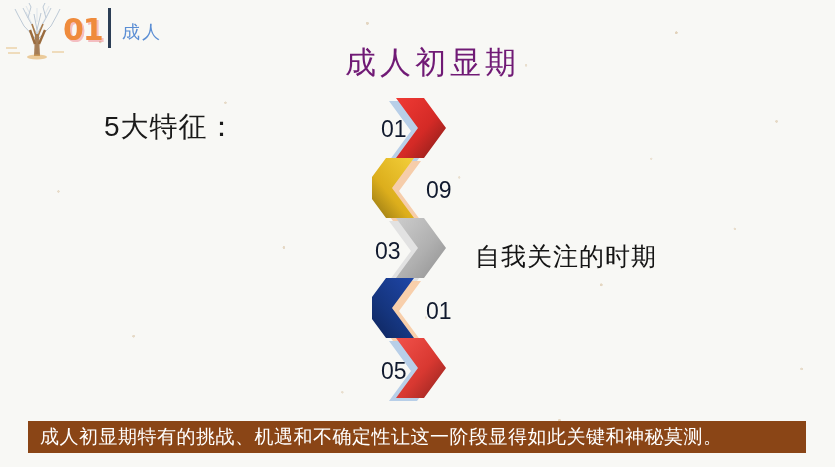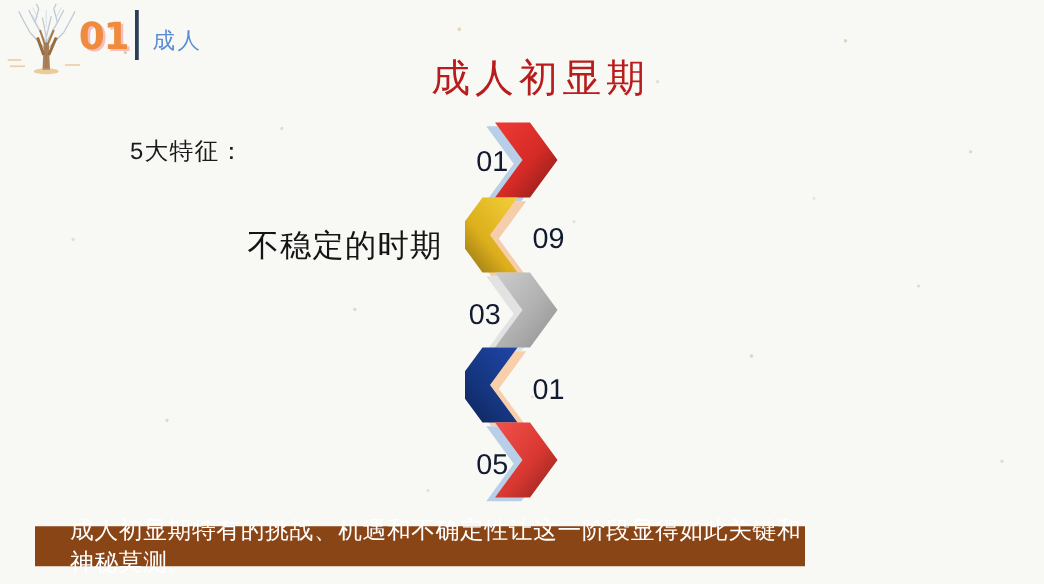--- a/index.html
+++ b/index.html
@@ -90,31 +90,31 @@
   
   #page-title {
     position: absolute;
     left: 0; top: 42px;
     width: 835px;
     text-align: center;
     font-family: "Liberation Serif", serif;
     font-size: 31px;
     font-weight: 400;
     letter-spacing: 4px;
-    color: #b91c1c;
+    color: #701a75;
     padding-left: 30px;
     box-sizing: border-box;
   }
 
   
   #features-caption {
     position: absolute;
     left: 104px; top: 108px;
     font-family: "Liberation Sans", sans-serif;
-    font-size: 19px;
+    font-size: 28px;
     color: #1a1a1a;
     letter-spacing: 1px;
   }
 
   
   #zigzag {
     position: absolute;
     left: 372px; top: 92px;
     width: 110px; height: 310px;
   }
@@ -146,29 +146,29 @@
   #step-label-01 { left: 474px; top: 120px; }
   #step-label-02 { left: 198px; top: 180px; }
   #step-label-03 { left: 475px; top: 240px; }
   #step-label-04 { left:  72px; top: 296px; }
   #step-label-05 { left: 476px; top: 356px; }
 
   
   #footer-banner {
     position: absolute;
     left: 28px; top: 421px;
-    width: 616px; height: 32px;
+    width: 778px; height: 32px;
     background: #8a4516;
     color: #ffffff;
     font-family: "Liberation Serif", serif;
     font-size: 19px;
     letter-spacing: .5px;
     display: flex;
     align-items: center;
-    padding-left: 28px;
+    padding-left: 12px;
     box-sizing: border-box;
   }
 </style>
 </head>
 <body>
 
 <div id="slide">
 
   <div id="paper-texture"></div>
 
@@ -281,17 +281,17 @@
       </g>
     </svg>
   </div>
 
   <div class="step-number" id="step-number-01">01</div>
   <div class="step-number" id="step-number-02">09</div>
   <div class="step-number" id="step-number-03">03</div>
   <div class="step-number" id="step-number-04">01</div>
   <div class="step-number" id="step-number-05">05</div>
 
-  <div class="step-label" id="step-label-02">不稳定的时期</div>
+  <div class="step-label" id="step-label-03">自我关注的时期</div>
 
   <div id="footer-banner">成人初显期特有的挑战、机遇和不确定性让这一阶段显得如此关键和神秘莫测。</div>
 
 </div>
 
 </body></html>

